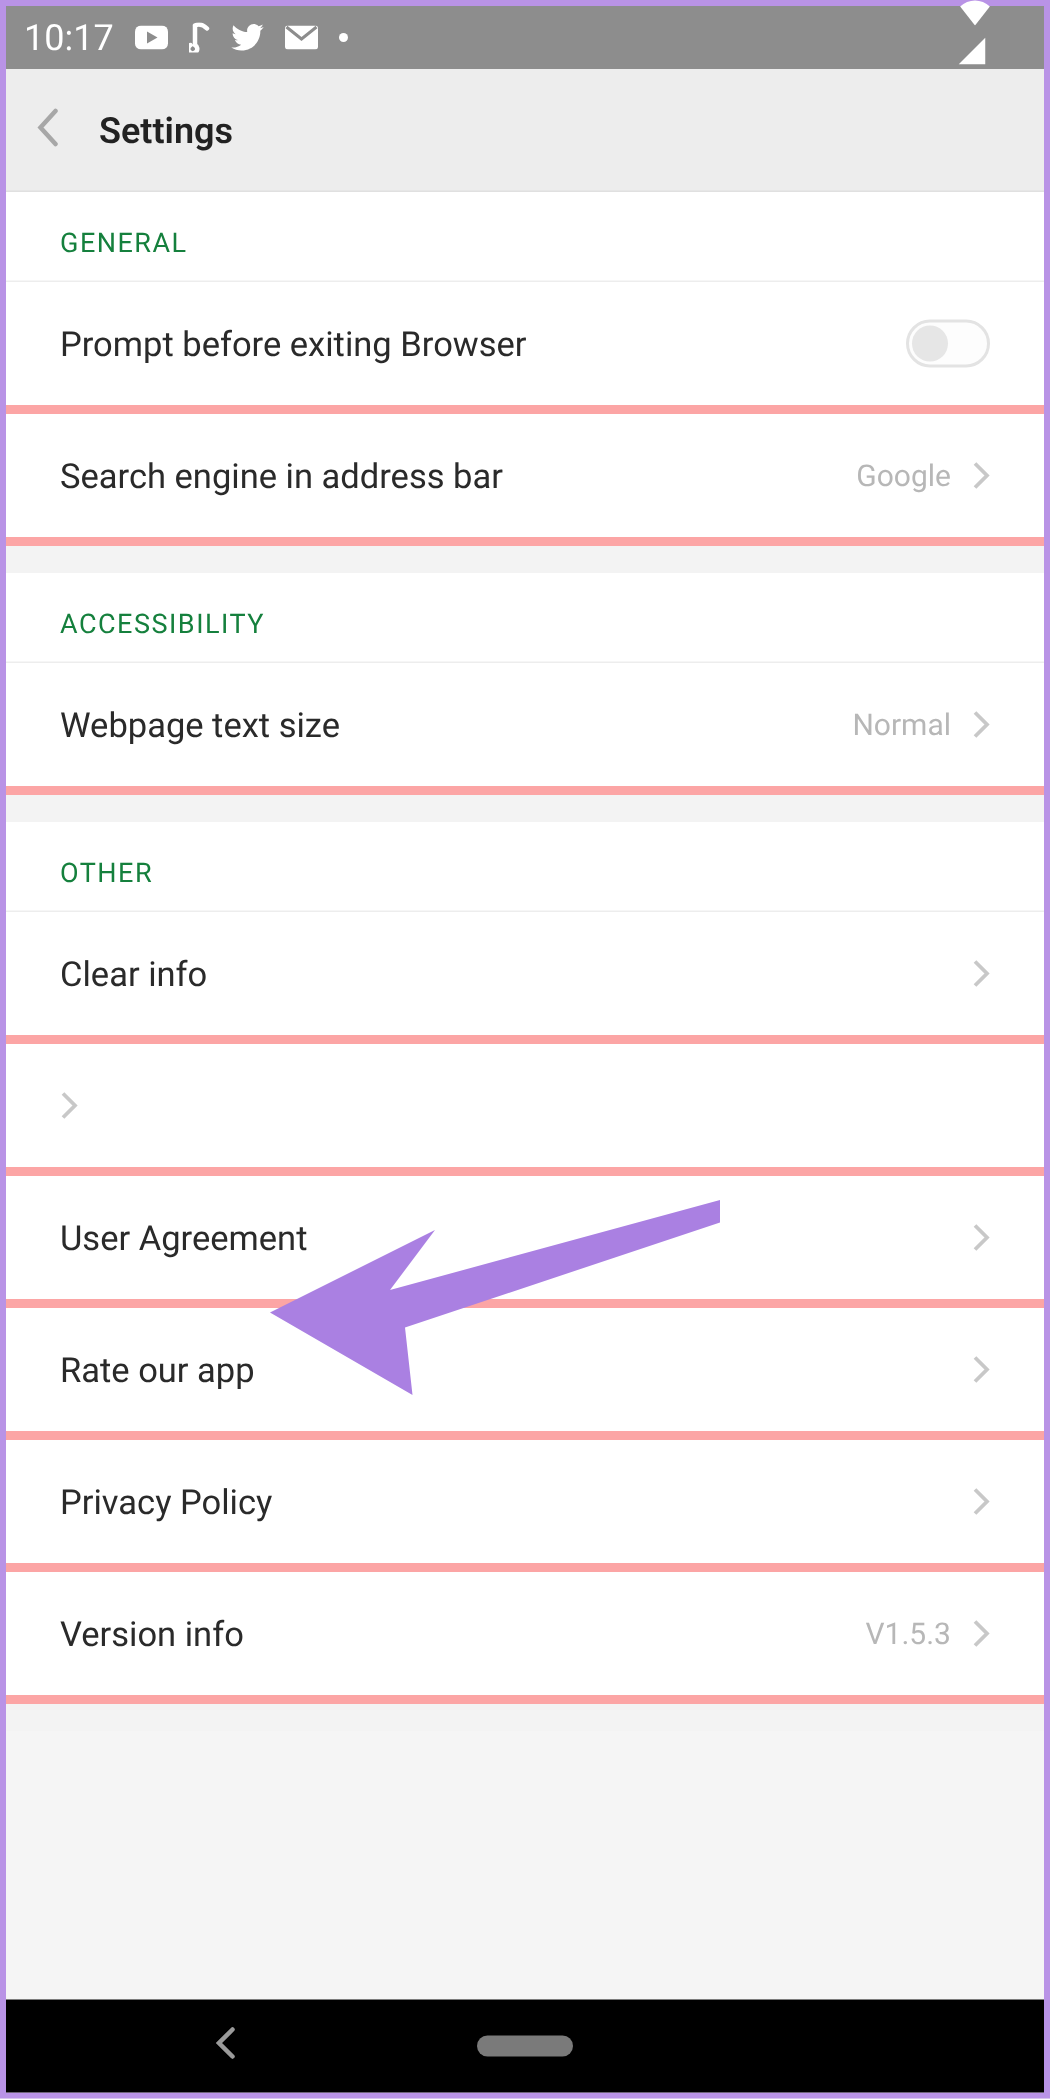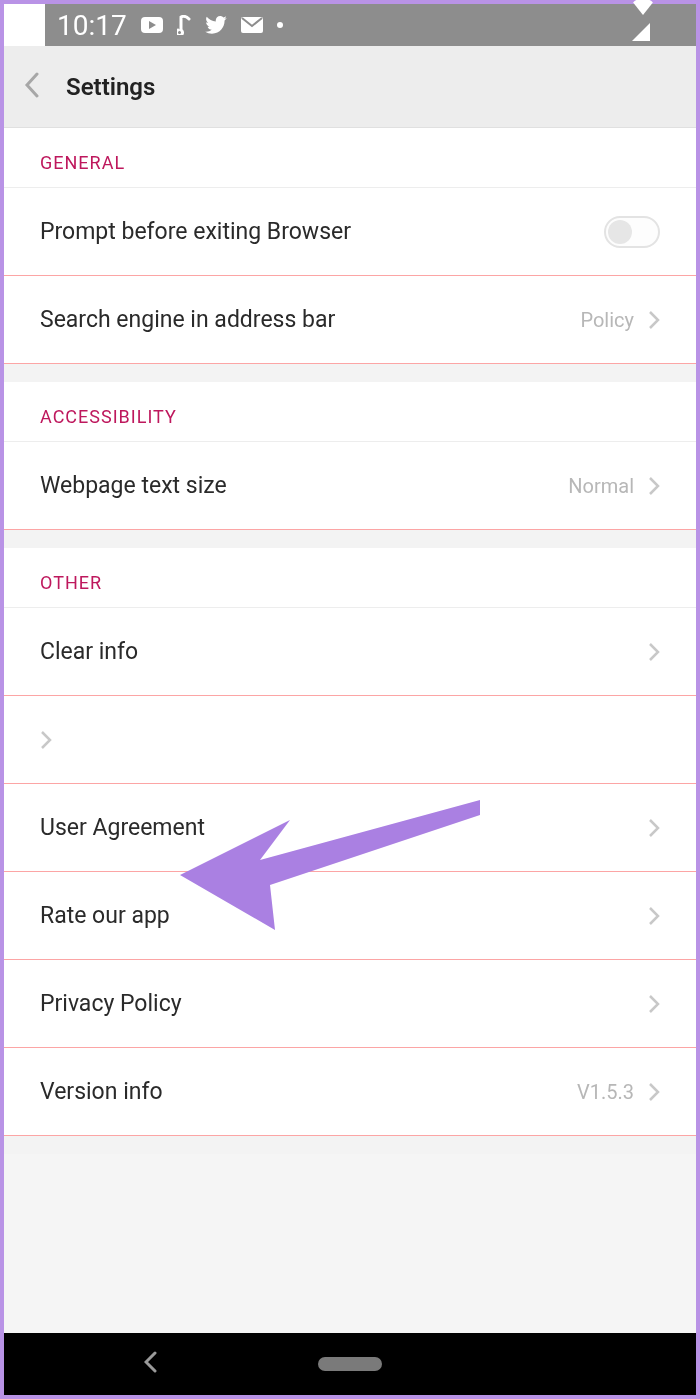--- a/index.html
+++ b/index.html
@@ -19,23 +19,22 @@
     flex-direction: column;
   }
   
   .status-bar {
     height: 42px;
     background: #8d8d8d;
     color: #ffffff;
     display: flex;
     align-items: center;
     padding: 0 12px;
-    font-size: 28px;
+    font-size: 24px;
     font-weight: 400;
-    margin-left: 41px;
   }
   .status-left { display: flex; align-items: center; gap: 14px; }
   .status-right { margin-left: auto; display: flex; align-items: flex-start; gap: 8px; flex-direction: column; }
   .status-bar svg { display: block; }
   .dot { width:6px; height:6px; background:#fff; border-radius:50%; display:inline-block;}
   
   .header {
     height: 82px;
     background: #ededed;
     border-bottom: 1px solid #e0e0e0;
@@ -44,31 +43,31 @@
     padding: 16px 20px;
   }
   .header .back-chevron { margin-right: 26px; }
   .header-title { font-size: 24px; font-weight: 600; color: #222; }
   
   .content { flex: 1; background: #f5f5f5; overflow: hidden; }
   .section-header {
     padding: 24px 36px 14px 36px;
     font-size: 18px;
     letter-spacing: 1px;
-    color: #be185d;
+    color: #15803d;
     border-bottom: 1px solid #ededed;
     background: #ffffff;
   }
   .group { background: #ffffff; }
   .row {
     display: flex;
     align-items: center;
     min-height: 88px;
     padding: 0 36px;
-    border-bottom: 1px solid #fca5a5;
+    border-bottom: 6px solid #fca5a5;
     background: #ffffff;
   }
   .row-label { font-size: 23px; color: #2a2a2a; flex: 1; }
   .row-value { font-size: 20px; color: #b7b7b7; margin-right: 14px; }
   .chevron-right svg { display:block; }
   .gap { height: 18px; background: #f3f3f3; }
   
   .toggle {
     width: 56px; height: 32px;
     border: 2px solid #e3e3e3;
@@ -185,21 +184,21 @@
     <div class="section-header">GENERAL</div>
     <div class="group">
       <div class="row">
         <span class="row-label">Prompt before exiting Browser</span>
         <span class="toggle">
             <span class="thumb"></span>
           </span>
       </div>
       <div class="row">
         <span class="row-label">Search engine in address bar</span>
-        <span class="row-value">Policy</span>
+        <span class="row-value">Google</span>
         <span class="chevron-right">
           <svg width="12" height="20" viewBox="0 0 12 20" fill="none" stroke="#c8c8c8" stroke-width="2.5">
               <polyline points="2,2 10,10 2,18"></polyline>
             </svg>
         </span>
       </div>
     </div>
     <div class="gap"></div>
 
     <div class="section-header">ACCESSIBILITY</div>

